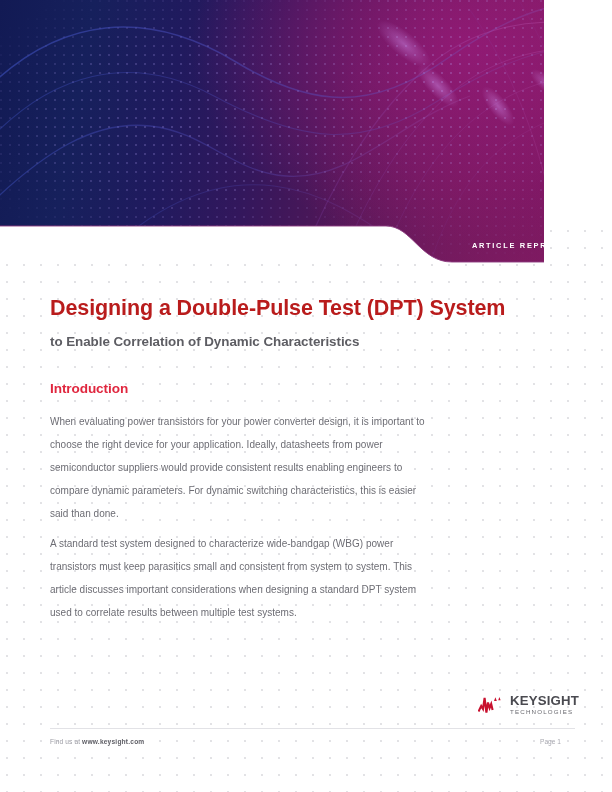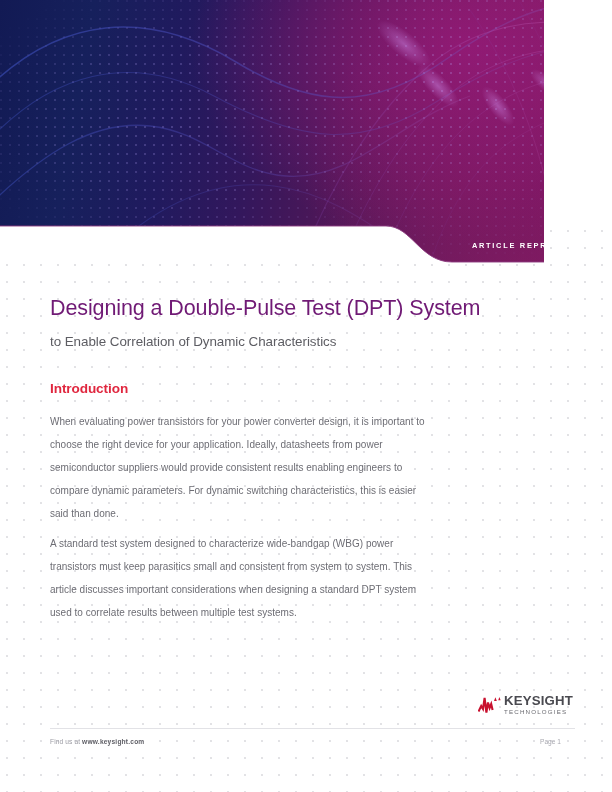--- a/index.html
+++ b/index.html
@@ -97,29 +97,29 @@
 
   
   .content {
     position: absolute;
     left: 50px;
     top: 296px;
     width: 516px;
   }
   .doc-title {
     font-size: 21.5px;
-    font-weight: 400;
-    color: #701a75;
+    font-weight: 700;
+    color: #b91c1c;
     letter-spacing: -0.1px;
     line-height: 1.2;
     margin: 0;
   }
   .doc-subtitle {
     font-size: 13.4px;
-    font-weight: 400;
+    font-weight: 700;
     color: #5d5d63;
     letter-spacing: -0.05px;
     margin: 12px 0 12px 0;
     line-height: 1.25;
   }
   .section-heading {
     font-size: 13.6px;
     font-weight: 700;
     color: #e0273f;
     margin: 30px 0 0 0;
@@ -135,21 +135,21 @@
   }
   .body-par.second { margin-top: 7px; }
 
   
   .logo {
     position: absolute;
     left: 478px;
     top: 694px;
     display: flex;
     align-items: center;
-    gap: 0;
+    gap: 6px;
   }
   .logo-mark { display: block; }
   .logo-type { line-height: 1; }
   .logo-name {
     display: block;
     font-size: 13.2px;
     font-weight: 700;
     color: #4a4a50;
     letter-spacing: 0.2px;
   }

